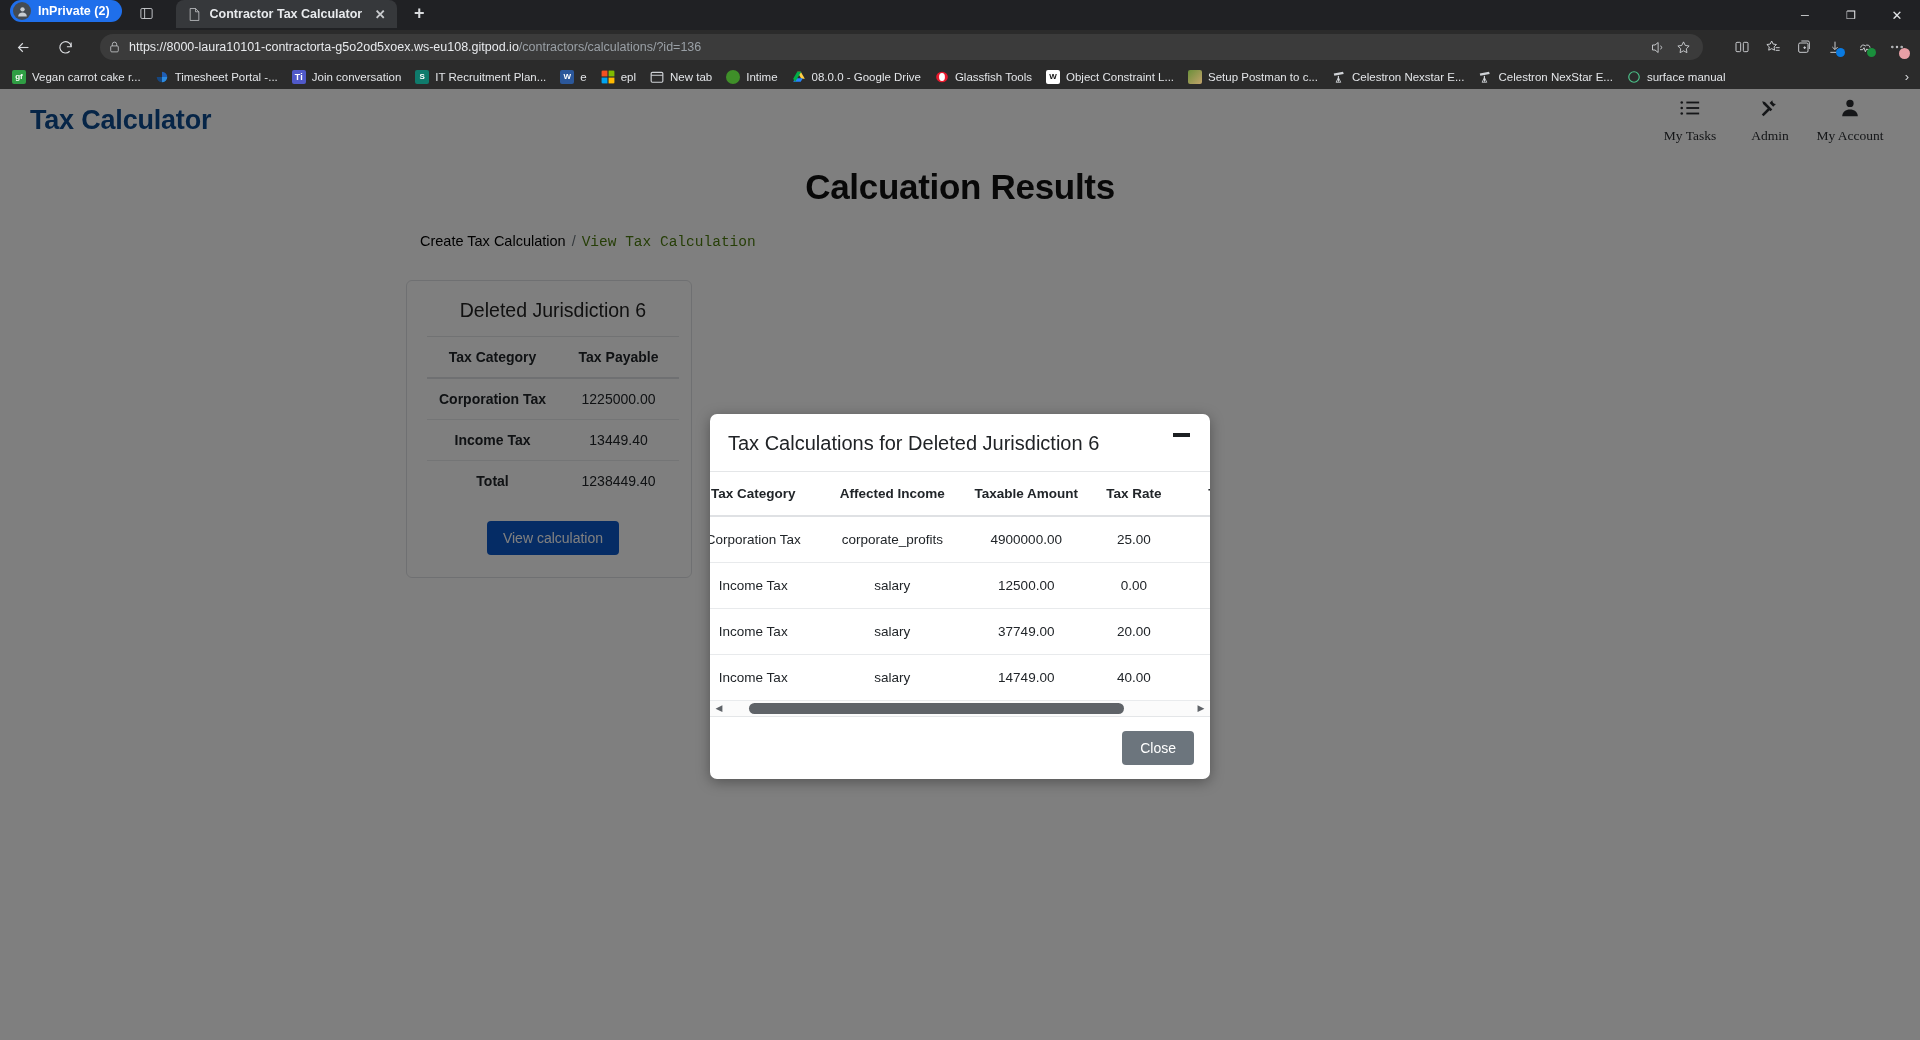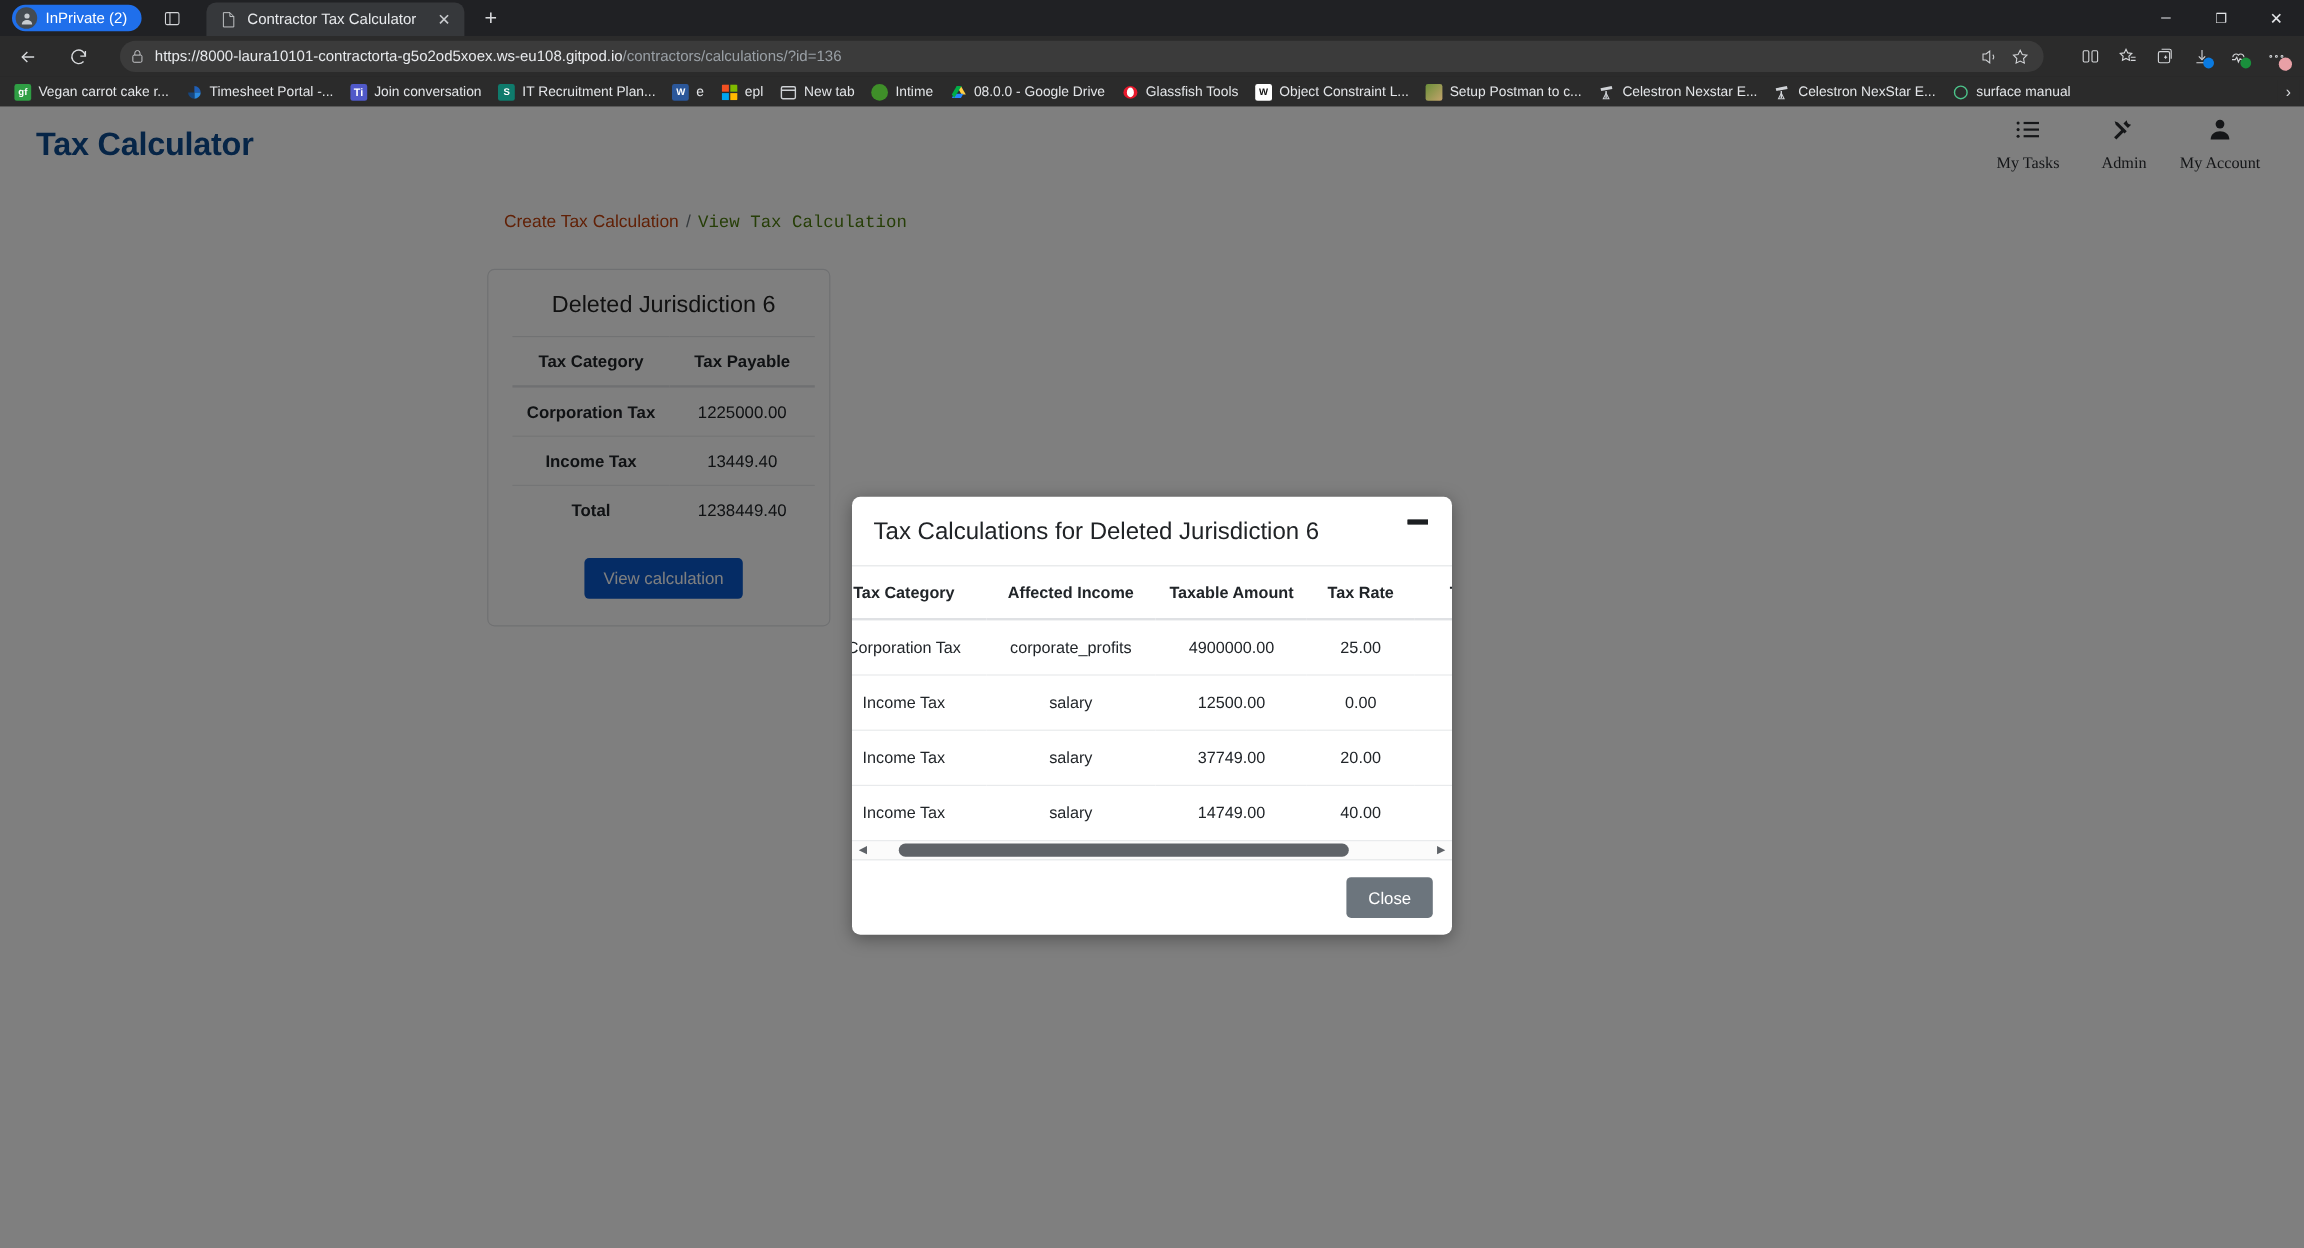--- a/index.html
+++ b/index.html
@@ -11,21 +11,21 @@
     background: #202124;
   }
 
   
   .browser { width: 1920px; height: 1040px; display: flex; flex-direction: column; background:#2b2b2b; }
 
   .titlebar {
     height: 30px; background: #202124; display: flex; align-items: flex-end;
     position: relative; flex: none;
   }
-  .tabstrip { display:flex; align-items:flex-end; height:30px; padding-left:6px; }
+  .tabstrip { display:flex; align-items:flex-start; height:30px; padding-left:6px;font-weight:bold; }
 
   .inprivate-pill {
     height: 22px; margin-bottom: 4px; background:#1f6feb; border-radius: 12px;
     display:flex; align-items:center; gap:7px; padding: 0 12px 0 3px; color:#fff;
     font-size: 12.5px; margin-left:4px;
   }
   .inprivate-avatar {
     width:18px;height:18px;border-radius:50%;background:#444b52;
     display:flex;align-items:center;justify-content:center;
   }
@@ -98,21 +98,21 @@
   }
   .brand { font-size: 27px; font-weight: bold; color:#0d4a8f; letter-spacing:-0.2px; }
   .nav-actions { margin-left:auto; display:flex; gap:0px;font-family:Liberation Serif, serif; }
   .nav-action { width: 80px; display:flex; flex-direction:column; align-items:center; gap:5px; color:#2a2d31; }
   .nav-action svg { width:22px;height:22px; fill:#2a2d31; }
   .nav-action span { font-size:13.5px; }
 
   .page-title { text-align:center; font-size: 35px; font-weight:bold; color:#111; margin-top: 16px; letter-spacing:-0.3px;}
 
   .breadcrumb { margin-top: 26px; padding-left: 420px; font-size: 14.5px; }
-  .breadcrumb a { color:#c2410c; text-decoration:none; }
+  .breadcrumb a { color:#000000; text-decoration:none; }
   .breadcrumb .sep { color:#6c757d; margin: 0 6px; }
   .breadcrumb .cur { color:#4d7c0f;font-family:Liberation Mono, monospace; }
 
   .content-row { display:flex; margin-top: 30px; padding-left: 406px; }
 
   .card {
     width: 286px; border:1px solid #dfe1e4; border-radius:6px; background:#fff;
     padding: 14px 12px 22px 20px;
   }
   .card-title { text-align:center; font-size: 19.5px; color:#222; padding: 4px 0 14px; }
@@ -447,20 +447,21 @@
               <svg viewBox="0 0 24 24">
                   <circle cx="12" cy="7" r="4"></circle>
                   <path d="M3.5 21c0-4.7 3.8-7.5 8.5-7.5s8.5 2.8 8.5 7.5z"></path>
                 </svg>
             </span>
             <span>My Account</span>
           </div>
         </div>
       </div>
 
+      <h1 class="page-title">Calcuation Results</h1>
 
       <div class="breadcrumb">
         <a href="#">Create Tax Calculation</a><span class="sep">/</span><span class="cur">View Tax Calculation</span>
       </div>
 
       <div class="content-row">
         <div class="card">
           <div class="card-title">Deleted Jurisdiction 6</div>
           <table class="sum-table">
             <thead>

